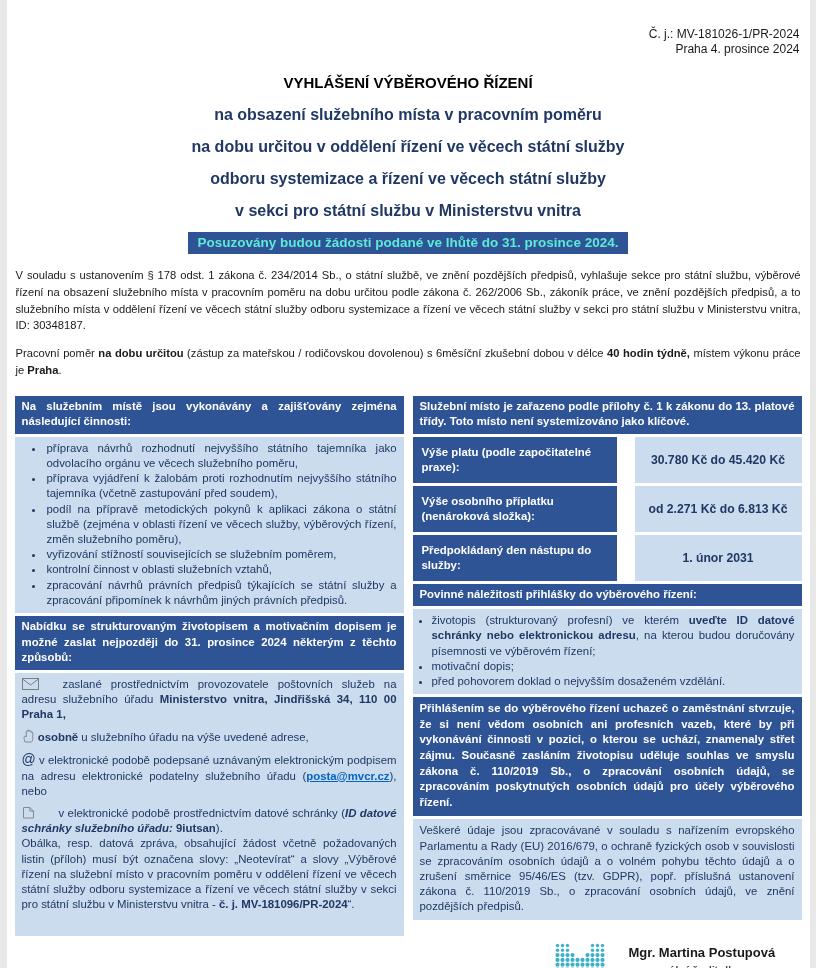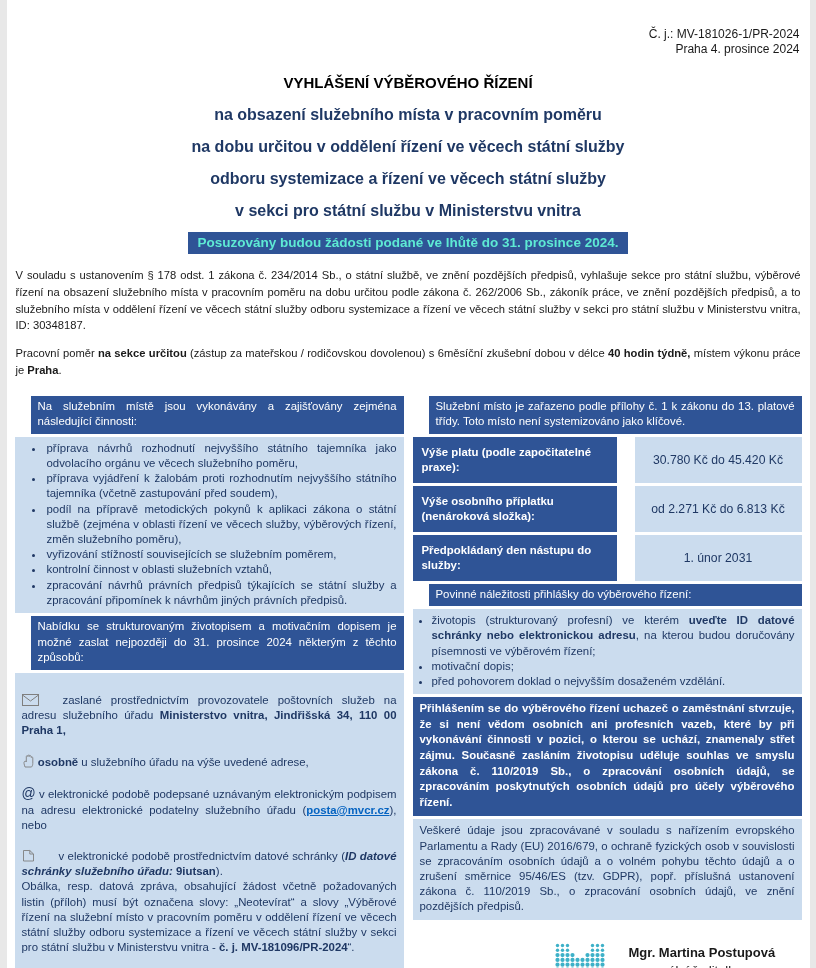--- a/index.html
+++ b/index.html
@@ -23,42 +23,42 @@
   .title-line.first{ color:#000; font-size:15px; }
   .banner-row{ text-align:center; margin-top:5px; }
   .banner{ display:inline-block; background:var(--accent-blue); color:#5eead4; font-weight:700;
            font-size:13.5px; padding:3px 10px 4px; }
   .intro{ margin:13px 9px 0; font-size:11.2px; line-height:16.8px; text-align:justify; }
   .intro + .intro{ margin-top:11px; }
 
   .columns{ display:flex; gap:9px; margin:17px 8px 0; align-items:flex-start; }
   .col{ flex:1; min-width:0; display:flex; flex-direction:column; gap:3px; }
 
-  .hdr{ background:var(--accent-blue); color:#fff; font-weight:400; font-size:11.4px;
-        line-height:15.5px; padding:3px 7px 4px; text-align:justify;margin-left:16px; }
+  .hdr{ background:var(--accent-blue); color:#fff; font-weight:700; font-size:11.4px;
+        line-height:15.5px; padding:3px 7px 4px; text-align:justify; }
   .panel{ background:var(--panel-blue); color:var(--navy); font-size:11.4px; line-height:15.2px;
           padding:4px 7px 5px; text-align:justify; }
   ul.activities{ padding-left:23px; }
   ul.activities li{ padding-left:2px; }
   ul.req{ padding-left:12px; }
 
-  .ways p.way{ margin:16px 0 7px; }
+  .ways p.way{ margin:0 0 7px; }
   .ways p.way.no-gap{ margin-bottom:0; }
   .ways{ padding-bottom:24px; }
   .icon svg{ vertical-align:-2px; }
   .tab{ display:inline-block; width:24px; }
   .at-glyph{ font-size:14px; }
   a.link{ color:var(--link-blue); font-weight:700; text-decoration:underline; cursor:pointer; }
 
   .salary{ display:flex; flex-direction:column; gap:3px; }
   .srow{ display:flex; gap:18px; min-height:46px; }
   .srow .label{ width:204px; background:var(--accent-blue); color:#fff; font-weight:700;
                 font-size:11.4px; line-height:15px; padding:5px 9px; display:flex;
                 flex-direction:column; justify-content:center; }
-  .srow .value{ flex:1; background:var(--panel-blue); color:var(--navy); font-weight:400;
+  .srow .value{ flex:1; background:var(--panel-blue); color:var(--navy); font-weight:700;
                 font-size:12.2px; display:flex; align-items:center; justify-content:center;
                 text-align:center; }
 
   .decl{ background:var(--accent-blue); color:#fff; font-weight:700; font-size:11.4px;
          line-height:15.6px; padding:4px 7px 6px; text-align:justify; }
 
   .signature{ display:flex; gap:13px; margin:20px 0 0 142px; align-items:flex-start; }
   .logo{ display:flex; flex-direction:column; align-items:flex-start; }
   .logo-caption{ font-size:5px; line-height:6px; color:#8c8c8c; margin-top:3px; letter-spacing:.2px; }
   .sig-text{ font-size:13px; line-height:18.5px; padding-top:1px; }
@@ -80,21 +80,21 @@
     <div class="title-line">na dobu určitou v oddělení řízení ve věcech státní služby</div>
     <div class="title-line">odboru systemizace a řízení ve věcech státní služby</div>
     <div class="title-line">v sekci pro státní službu v Ministerstvu vnitra</div>
   </div>
 
   <div class="banner-row">
     <span class="banner">Posuzovány budou žádosti podané ve lhůtě do 31. prosince 2024.</span>
   </div>
 
   <p class="intro">V souladu s ustanovením § 178 odst. 1 zákona č. 234/2014 Sb., o státní službě, ve znění pozdějších předpisů, vyhlašuje sekce pro státní službu, výběrové řízení na obsazení služebního místa v pracovním poměru na dobu určitou podle zákona č. 262/2006 Sb., zákoník práce, ve znění pozdějších předpisů, a to služebního místa v oddělení řízení ve věcech státní služby odboru systemizace a řízení ve věcech státní služby v sekci pro státní službu v Ministerstvu vnitra, ID: 30348187.</p>
-  <p class="intro"><span>Pracovní poměr </span><span style="font-weight: 700;">na sekce určitou</span><span> (zástup za mateřskou / rodičovskou dovolenou) s 6měsíční zkušební dobou v délce </span><span style="font-weight: 700;">40 hodin týdně,</span><span> místem výkonu práce je </span><span style="font-weight: 700;">Praha</span><span>.</span></p>
+  <p class="intro"><span>Pracovní poměr </span><span style="font-weight: 700;">na dobu určitou</span><span> (zástup za mateřskou / rodičovskou dovolenou) s 6měsíční zkušební dobou v délce </span><span style="font-weight: 700;">40 hodin týdně,</span><span> místem výkonu práce je </span><span style="font-weight: 700;">Praha</span><span>.</span></p>
 
   <div class="columns">
 
     <div class="col">
       <div class="hdr">Na služebním místě jsou vykonávány a zajišťovány zejména následující činnosti:</div>
       <div class="panel">
         <ul class="activities">
           <li>příprava návrhů rozhodnutí nejvyššího státního tajemníka jako odvolacího orgánu ve věcech služebního poměru,</li>
           <li>příprava vyjádření k žalobám proti rozhodnutím nejvyššího státního tajemníka (včetně zastupování před soudem),</li>
           <li>podíl na přípravě metodických pokynů k aplikaci zákona o státní službě (zejména v oblasti řízení ve věcech služby, výběrových řízení, změn služebního poměru),</li>

